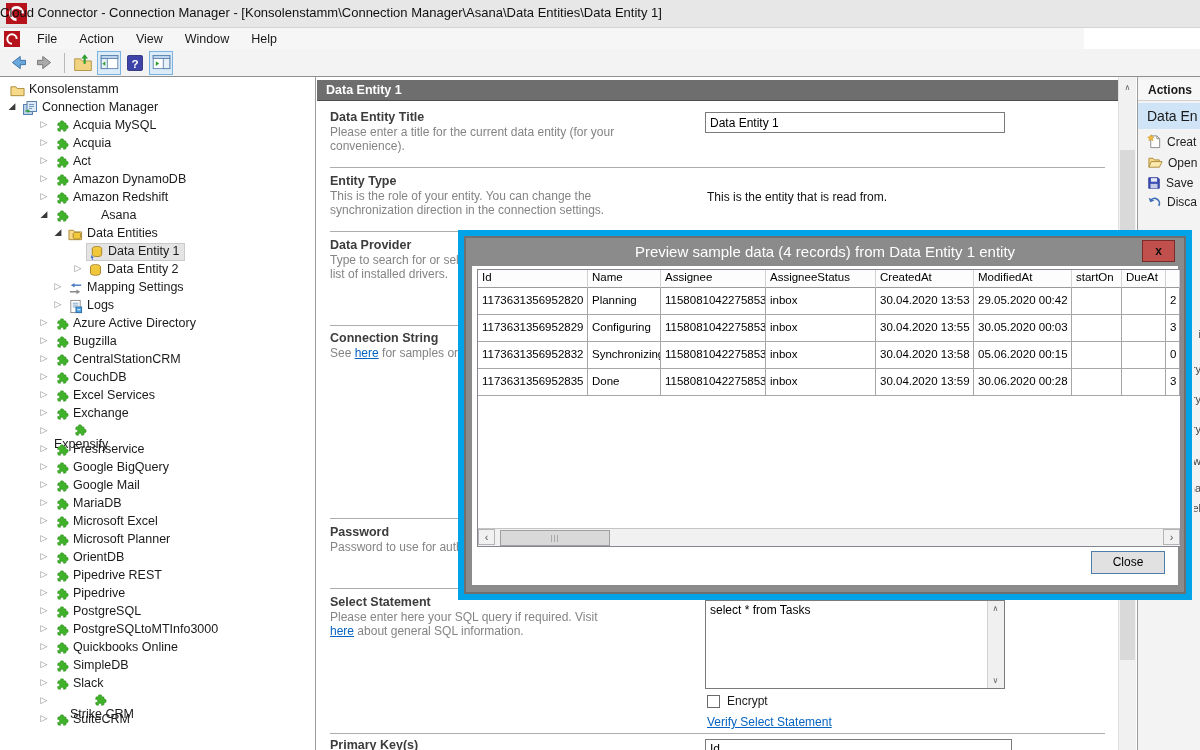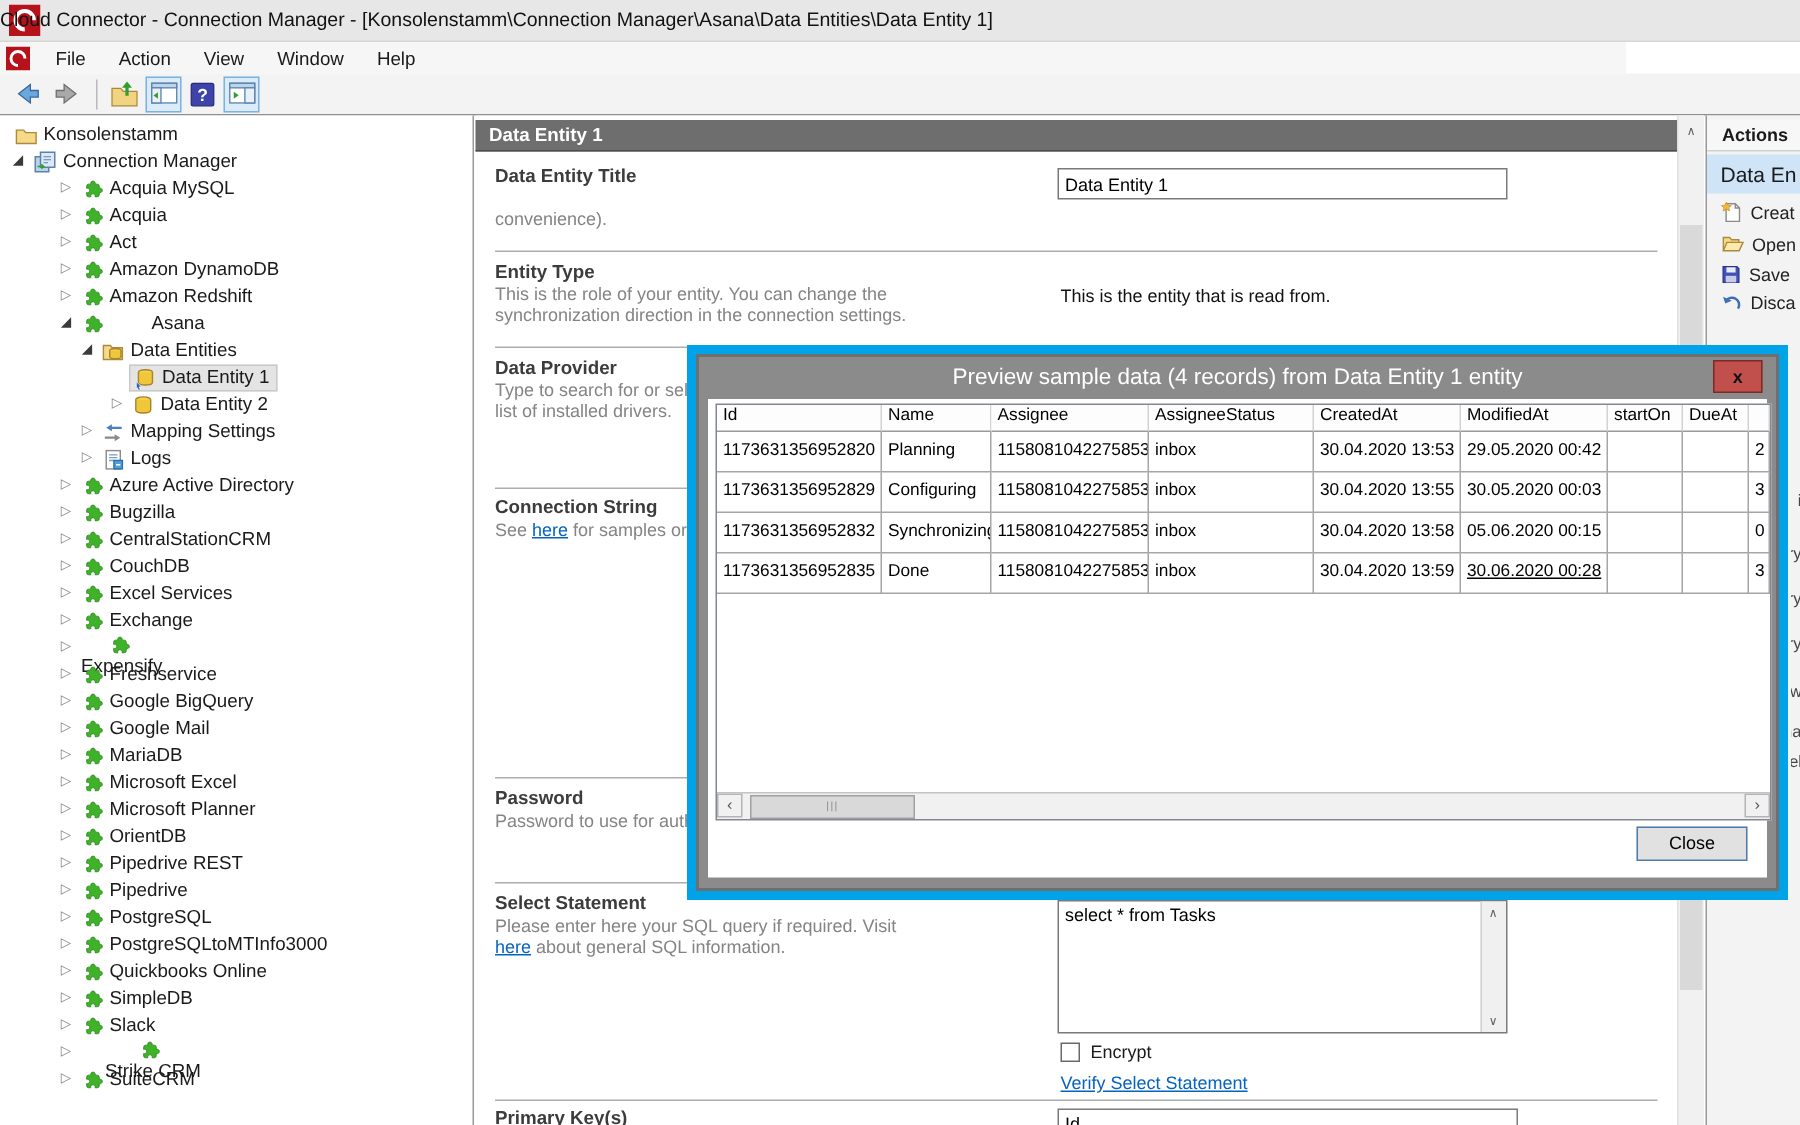--- a/index.html
+++ b/index.html
@@ -584,20 +584,21 @@
           </span>
           <span class="tlabel">SuiteCRM</span>
         </span>
       </div>
     </div>
 
   <div id="main" class="abs">
     <div id="main-header">Data Entity 1</div>
 
     <div class="sec-label" style="top:33px">Data Entity Title</div>
+    <div class="sec-desc" style="top:48px">Please enter a title for the current data entity (for your</div>
     <div class="sec-desc" style="top:62px">convenience).</div>
     <input class="fld-input" style="left: 388px; top: 35px; width: 300px; height: 21px;" value="Data Entity 1">
 
     <div class="divider" style="top:90px"></div>
 
     <div class="sec-label" style="top:97px">Entity Type</div>
     <div class="sec-desc" style="top:126px">synchronization direction in the connection settings.</div>
     <div class="sec-desc" style="top:112px">This is the role of your entity. You can change the</div>
     <div id="entity-type-value" style="left:390px;top:113px">This is the entity that is read from.</div>
 
@@ -750,21 +751,21 @@
                 <div class="lv-cell" style="width: 50px;"></div>
                 <div class="lv-cell" style="width: 44px;"></div>
                 <div class="lv-cell" style="width: 14px;">0</div>
               </div>
               <div class="lv-row">
                 <div class="lv-cell" style="width: 110px;">1173631356952835</div>
                 <div class="lv-cell" style="width: 73px;">Done</div>
                 <div class="lv-cell" style="width: 105px;">1158081042275853</div>
                 <div class="lv-cell" style="width: 110px;">inbox</div>
                 <div class="lv-cell" style="width: 98px;">30.04.2020 13:59</div>
-                <div class="lv-cell" style="width: 98px; text-decoration: underline;">30.06.2020 00:28</div>
+                <div class="lv-cell" style="width: 98px;">30.06.2020 00:28</div>
                 <div class="lv-cell" style="width: 50px;"></div>
                 <div class="lv-cell" style="width: 44px;"></div>
                 <div class="lv-cell" style="width: 14px;">3</div>
               </div>
             </div>
           <div id="hscroll">
             <div class="h-arrow" style="left:0">‹</div>
             <div id="h-thumb">|||</div>
             <div class="h-arrow" style="right:0">›</div>
           </div>

